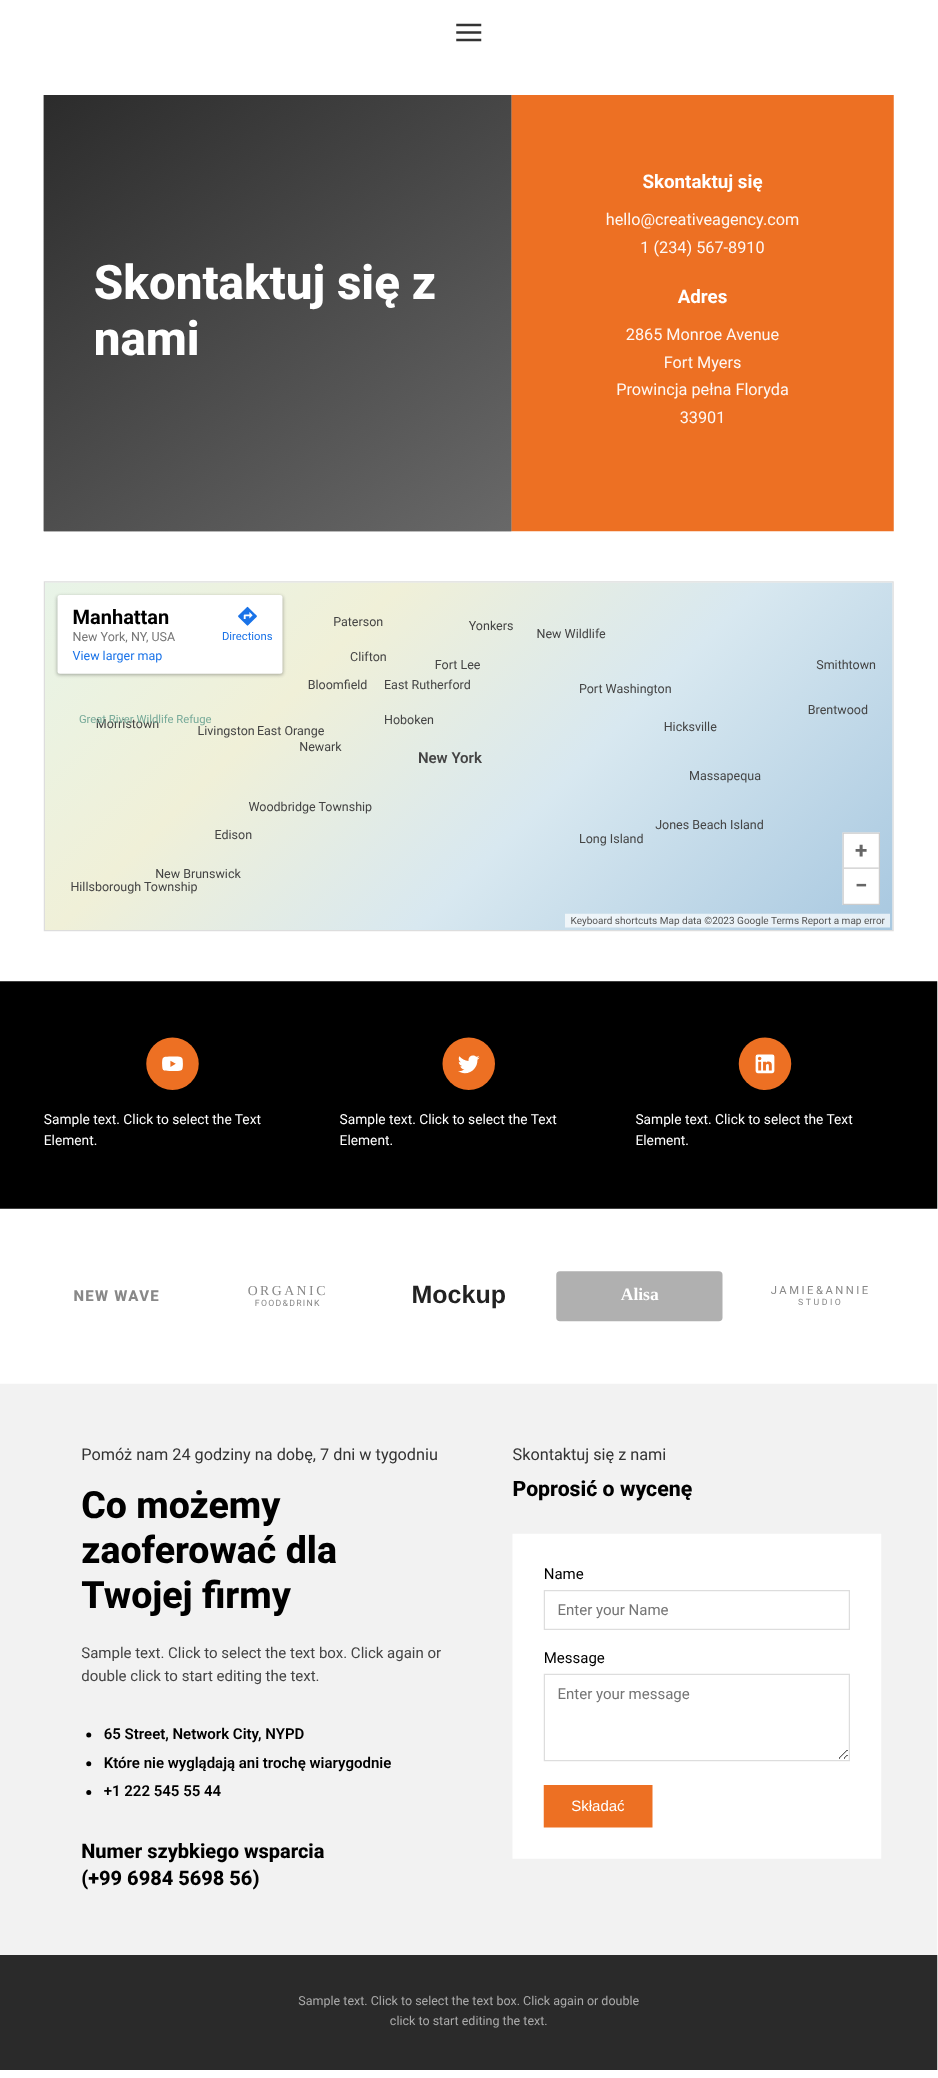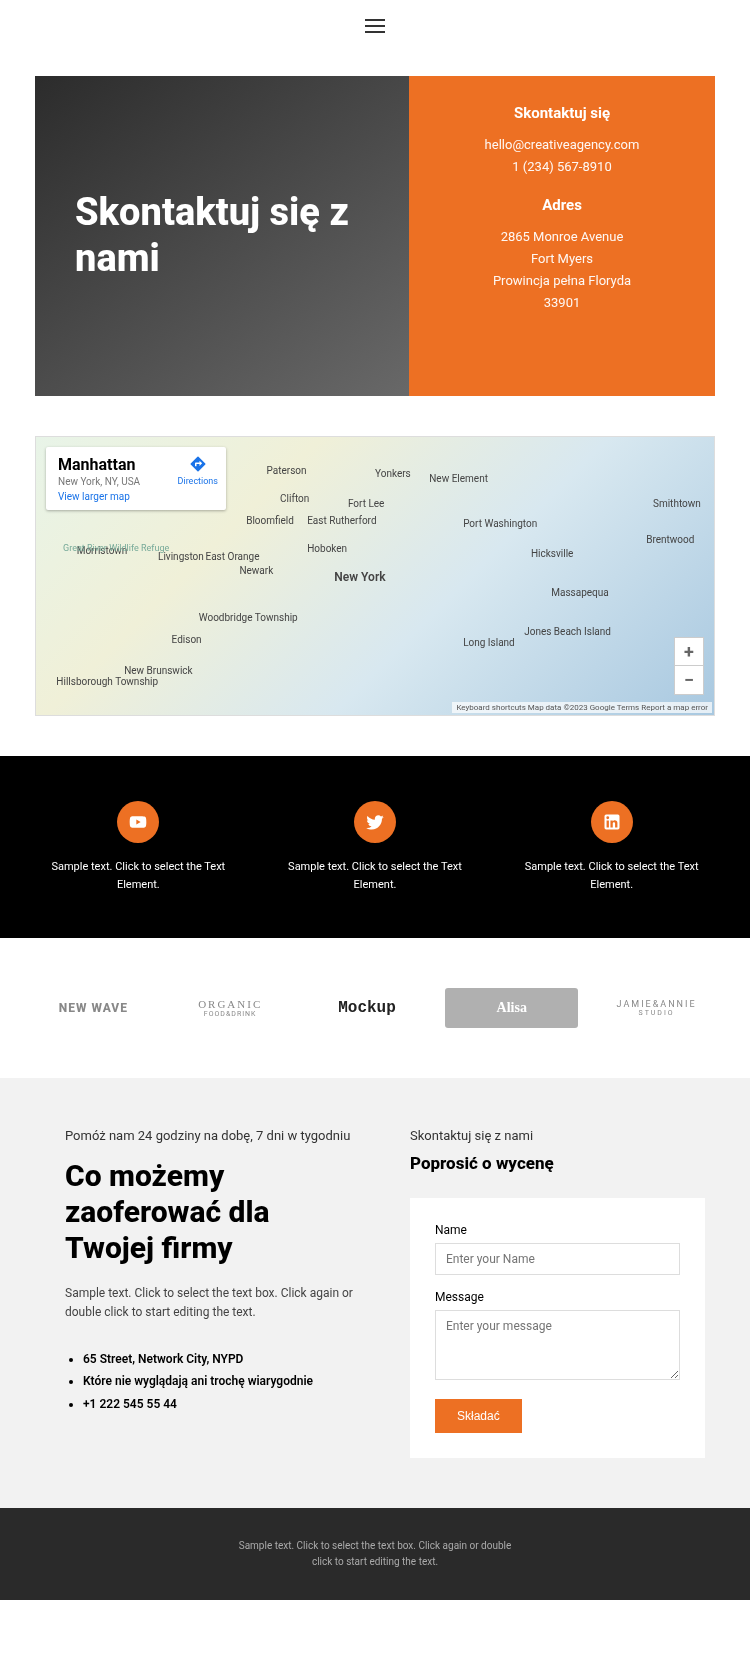--- a/index.html
+++ b/index.html
@@ -6,41 +6,41 @@
     body { font-family: -apple-system, BlinkMacSystemFont, 'Segoe UI', Roboto, sans-serif; background: #fff; }
     
     .header { padding: 15px 0; text-align: center; }
     .menu-icon { display: inline-block; cursor: pointer; }
     .menu-icon span { display: block; width: 20px; height: 2px; background: #333; margin: 4px 0; }
     
     .hero { display: flex; margin: 20px 35px; }
     .hero-image { flex: 1; background: linear-gradient(135deg, #3a3a3a, #5a5a5a); min-height: 320px; position: relative; padding: 40px; display: flex; align-items: center; }
     .hero-image::before { content: ''; position: absolute; inset: 0; background: linear-gradient(145deg, #2a2a2a 0%, #4a4a4a 50%, #6a6a6a 100%); opacity: 0.9; }
     .hero-title { position: relative; color: #fff; font-size: 38px; font-weight: 800; line-height: 1.2; z-index: 1; }
-    .hero-side { flex: 0 0 45%; background: #ed7023; color: #fff; padding: 28px 30px; text-align: center; }
+    .hero-side { flex: 0 0 45%; background: #ed7023; color: #fff; padding: 60px 30px; text-align: center; }
     .hero-side h4 { font-size: 15px; font-weight: 700; margin-bottom: 12px; }
     .hero-side p { font-size: 13px; line-height: 1.7; margin-bottom: 18px; opacity: 0.95; }
     .hero-side .links p { margin-bottom: 8px; }
     
     .map-section { margin: 40px 35px; }
     .map { position: relative; height: 280px; background: linear-gradient(135deg, #e8f4e8 0%, #f0f0d8 30%, #d8e8f0 60%, #a8c8e0 100%); border: 1px solid #ddd; overflow: hidden; }
     .map-overlay { position: absolute; top: 10px; left: 10px; background: #fff; padding: 8px 12px; border-radius: 2px; box-shadow: 0 1px 3px rgba(0,0,0,0.3); font-size: 11px; min-width: 180px; }
     .map-overlay strong { font-size: 16px; }
     .map-overlay .sub { color: #777; font-size: 10px; margin: 2px 0; }
     .map-overlay .link { color: #1a73e8; font-size: 10px; margin-top: 4px; }
     .map-controls { position: absolute; bottom: 20px; right: 10px; background: #fff; border: 1px solid #ccc; }
     .map-controls div { width: 28px; height: 28px; text-align: center; line-height: 28px; font-size: 18px; font-weight: bold; color: #666; cursor: pointer; }
     .map-controls div:first-child { border-bottom: 1px solid #ccc; }
     .map-attr { position: absolute; bottom: 2px; right: 2px; font-size: 8px; color: #555; background: rgba(255,255,255,0.7); padding: 1px 4px; }
     .map-cities { position: absolute; inset: 0; font-size: 10px; color: #444; }
     .map-city { position: absolute; }
     
     .social-section { background: #000; padding: 45px 35px; }
     .social-row { display: flex; justify-content: space-around; gap: 30px; }
-    .social-item { flex: 1; text-align: center; }
+    .social-item { flex: 1; }
     .social-icon { width: 42px; height: 42px; background: #ed7023; border-radius: 50%; margin: 0 auto 15px; display: flex; align-items: center; justify-content: center; }
     .social-icon svg { fill: #fff; width: 20px; height: 20px; }
     .social-item p { color: #fff; font-size: 11px; line-height: 1.6; }
     
     .logos-section { padding: 50px 35px; display: flex; justify-content: space-around; align-items: center; gap: 20px; }
     .logo-item { flex: 1; text-align: center; color: #888; font-size: 11px; }
     .logo-item.dark { background: #b0b0b0; color: #fff; padding: 12px 8px; border-radius: 3px; font-weight: 600; }
     
     .offer-section { background: #f2f2f2; padding: 50px 45px; display: flex; gap: 50px; }
     .offer-left { flex: 1; margin-left: 20px; }
@@ -91,21 +91,21 @@
 
 <div class="map-section">
   <div class="map">
     <div class="map-cities">
       <span class="map-city" style="top:48%;left:44%;font-weight:600;font-size:12px">New York</span>
       <span class="map-city" style="top:46%;left:30%">Newark</span>
       <span class="map-city" style="top:11%;left:50%">Yonkers</span>
       <span class="map-city" style="top:10%;left:34%">Paterson</span>
       <span class="map-city" style="top:20%;left:36%">Clifton</span>
       <span class="map-city" style="top:38%;left:40%">Hoboken</span>
-      <span class="map-city" style="top:13%;left:58%">New Element</span>
+      <span class="map-city" style="top:13%;left:58%">New Wildlife</span>
       <span class="map-city" style="top:41%;left:18%">Livingston</span>
       <span class="map-city" style="top:39%;left:6%">Morristown</span>
       <span class="map-city" style="top:28%;left:31%">Bloomfield</span>
       <span class="map-city" style="top:28%;left:40%">East Rutherford</span>
       <span class="map-city" style="top:41%;left:25%">East Orange</span>
       <span class="map-city" style="top:40%;left:73%">Hicksville</span>
       <span class="map-city" style="top:54%;left:76%">Massapequa</span>
       <span class="map-city" style="top:22%;left:91%">Smithtown</span>
       <span class="map-city" style="top:22%;left:46%">Fort Lee</span>
       <span class="map-city" style="top:72%;left:63%">Long Island</span>
@@ -168,41 +168,43 @@
 
 <div class="logos-section">
   <div class="logo-item">
     <div style="font-weight:800;letter-spacing:1px;font-size:12px">NEW WAVE</div>
   </div>
   <div class="logo-item">
     <div style="font-family:serif;letter-spacing:2px">ORGANIC</div>
     <div style="font-size:7px;letter-spacing:1px">FOOD&amp;DRINK</div>
   </div>
   <div class="logo-item">
-    <div style="font-family:Liberation Mono, monospace;font-size:16px;font-weight:600;color:#222">Mockup</div>
+    <div style="font-family:Liberation Sans, sans-serif;font-size:20px;font-weight:600;color:#222">Mockup</div>
   </div>
   <div class="logo-item dark">
     <div style="font-family:serif;font-size:14px">Alisa</div>
   </div>
   <div class="logo-item">
     <div style="letter-spacing:2px;font-size:9px">JAMIE&amp;ANNIE</div>
     <div style="font-size:7px;letter-spacing:2px">STUDIO</div>
   </div>
 </div>
 
 <div class="offer-section">
   <div class="offer-left">
     <p class="subtitle">Pomóż nam 24 godziny na dobę, 7 dni w tygodniu</p>
     <h2>Co możemy zaoferować dla Twojej firmy</h2>
     <p class="desc">Sample text. Click to select the text box. Click again or double click to start editing the text.</p>
     <ul>
       <li>65 Street, Network City, NYPD</li>
       <li>Które nie wyglądają ani trochę wiarygodnie</li>
       <li>+1 222 545 55 44</li>
     </ul>
+    <h4 style="white-space:pre-line">Numer szybkiego wsparcia
+(+99 6984 5698 56)</h4>
   </div>
   <div class="offer-right">
     <p class="subtitle">Skontaktuj się z nami</p>
     <h3>Poprosić o wycenę</h3>
     <div class="form-box">
       <label>Name</label>
       <input type="text" placeholder="Enter your Name" style="">
       <label>Message</label>
       <textarea placeholder="Enter your message" style=""></textarea>
       <button>Składać</button>

